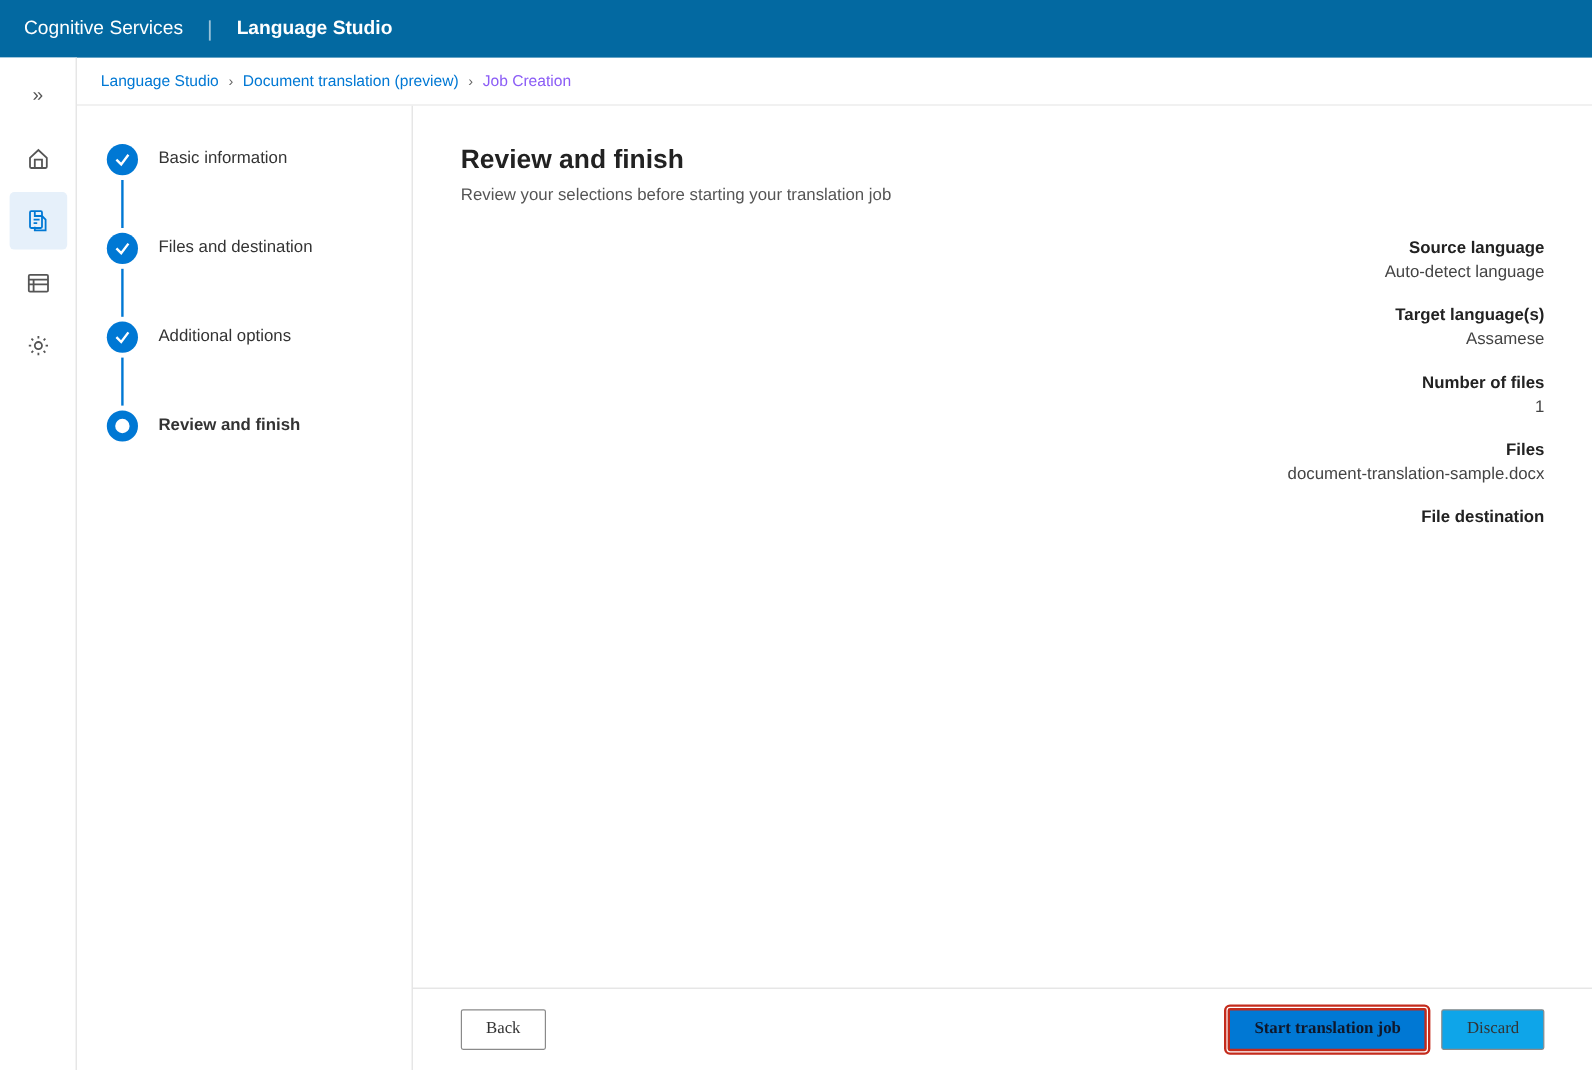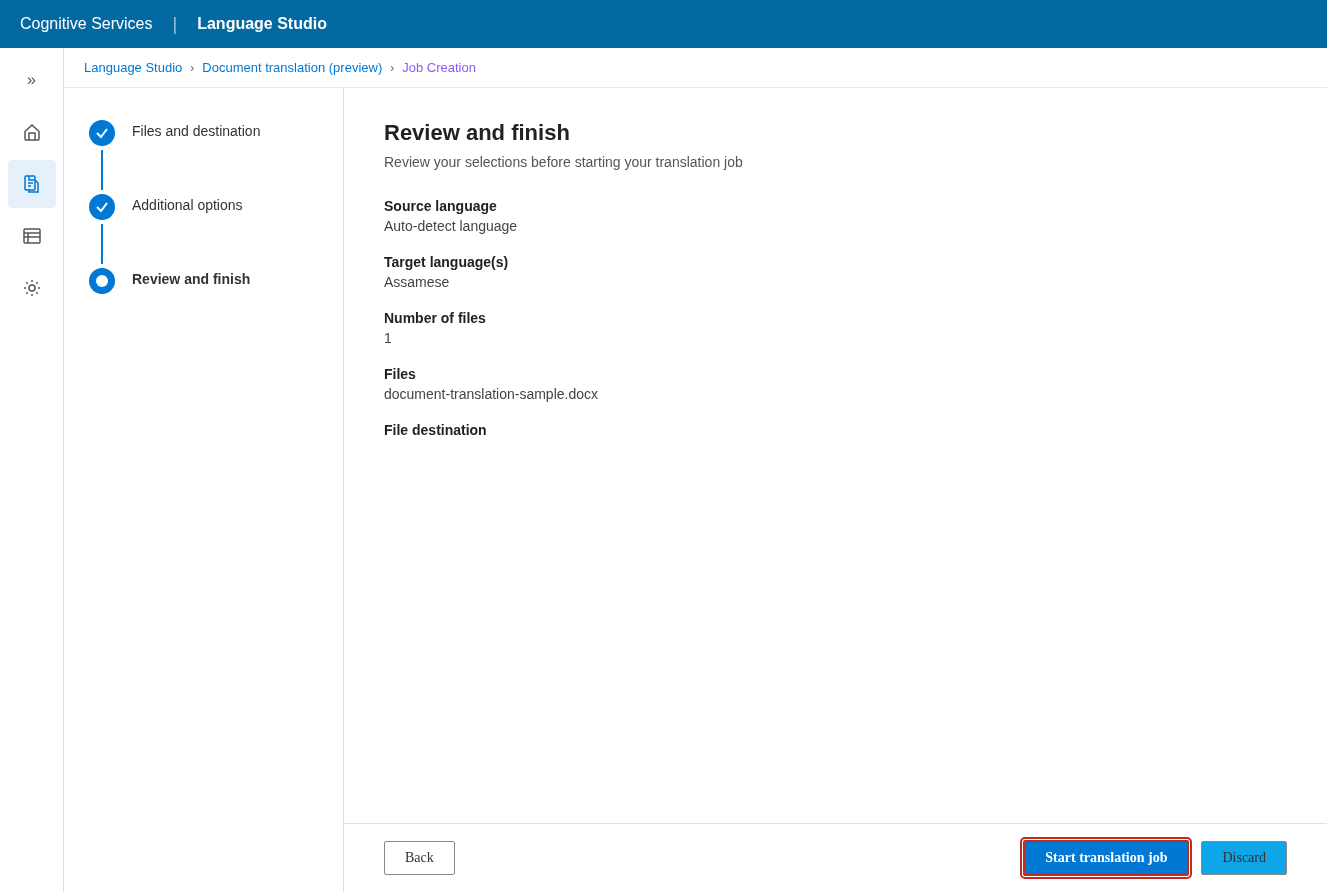--- a/index.html
+++ b/index.html
@@ -174,20 +174,21 @@
     }
 
     .review-subtitle {
       font-size: 14px;
       color: #555;
       margin-bottom: 28px;
     }
 
     .review-section {
       margin-bottom: 20px;
+      text-align: right;
     }
 
     .review-section-label {
       font-size: 14px;
       font-weight: 700;
       color: #222;
       margin-bottom: 4px;
     }
 
     .review-section-value {
@@ -214,21 +215,21 @@
 
     .btn-default {
       background: #fff;
       border: 1px solid #8a8a8a;
       color: #333;
     }
 
     .btn-primary {
       background: #0078d4;
       border: 2px solid #c42b1c;
-      color: #ffffff;
+      color: #0f172a;
       font-weight: 600;
       outline: 2px solid #c42b1c;
       outline-offset: 1px;
     }
 
     .btn-discard {
       background: #0ea5e9;
       border: 1px solid #8a8a8a;
       color: #333;
     }
@@ -289,43 +290,54 @@
       <a>Language Studio</a>
       <span class="breadcrumb-chevron">›</span>
       <a>Document translation (preview)</a>
       <span class="breadcrumb-chevron">›</span>
       <span class="breadcrumb-current">Job Creation</span>
     </div>
 
     <div class="content-area">
 
       <div class="wizard-panel">
-
 
         <div class="wizard-step">
           <div class="wizard-step-indicator-col">
             <div class="wizard-step-circle completed">
               <svg class="check-svg" viewBox="0 0 14 14" fill="none" stroke="#fff" stroke-width="2">
                 <polyline points="2,7 6,11 12,3"></polyline>
               </svg>
             </div>
             <div class="wizard-step-line"></div>
           </div>
-          <div class="wizard-step-label">Files and destination</div>
+          <div class="wizard-step-label">Basic information</div>
         </div>
 
         <div class="wizard-step">
           <div class="wizard-step-indicator-col">
             <div class="wizard-step-circle completed">
               <svg class="check-svg" viewBox="0 0 14 14" fill="none" stroke="#fff" stroke-width="2">
                 <polyline points="2,7 6,11 12,3"></polyline>
               </svg>
             </div>
             <div class="wizard-step-line"></div>
           </div>
+          <div class="wizard-step-label">Files and destination</div>
+        </div>
+
+        <div class="wizard-step">
+          <div class="wizard-step-indicator-col">
+            <div class="wizard-step-circle completed">
+              <svg class="check-svg" viewBox="0 0 14 14" fill="none" stroke="#fff" stroke-width="2">
+                <polyline points="2,7 6,11 12,3"></polyline>
+              </svg>
+            </div>
+            <div class="wizard-step-line"></div>
+          </div>
           <div class="wizard-step-label">Additional options</div>
         </div>
 
         <div class="wizard-step">
           <div class="wizard-step-indicator-col">
             <div class="wizard-step-circle active">
               <div style="width:12px;height:12px;border-radius:50%;background:#fff;"></div>
             </div>
           </div>
           <div class="wizard-step-label active">Review and finish</div>

